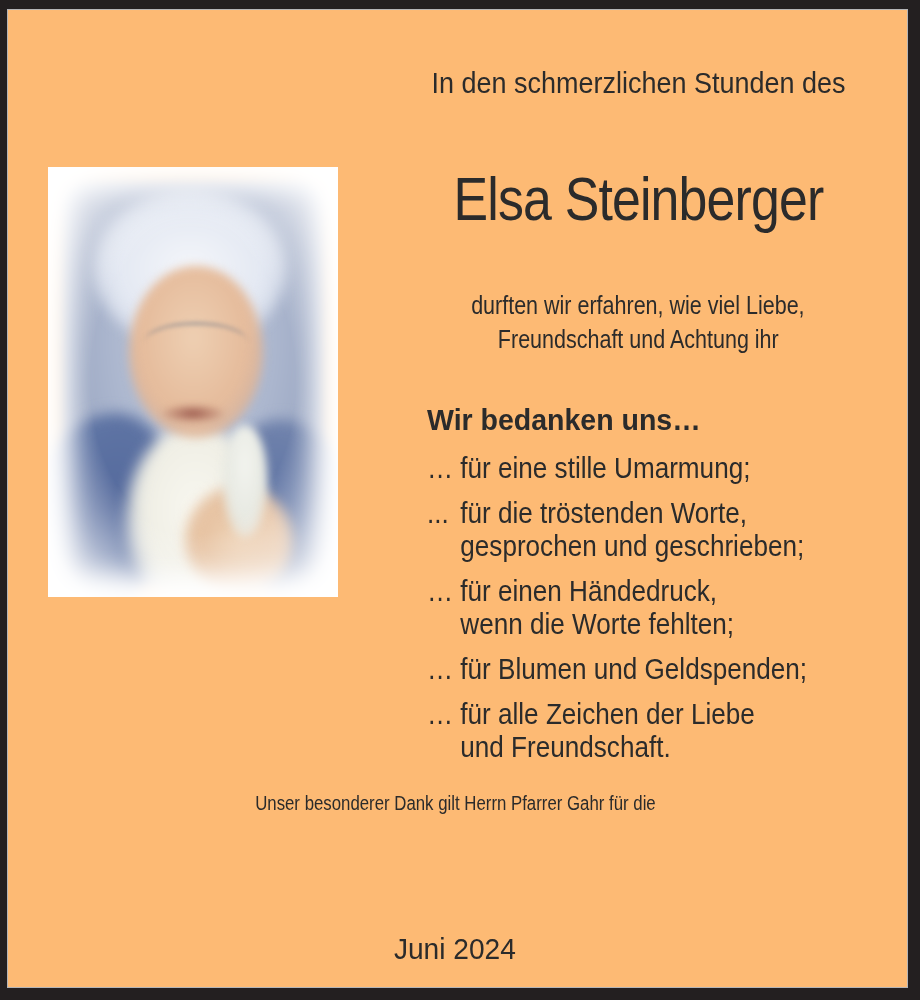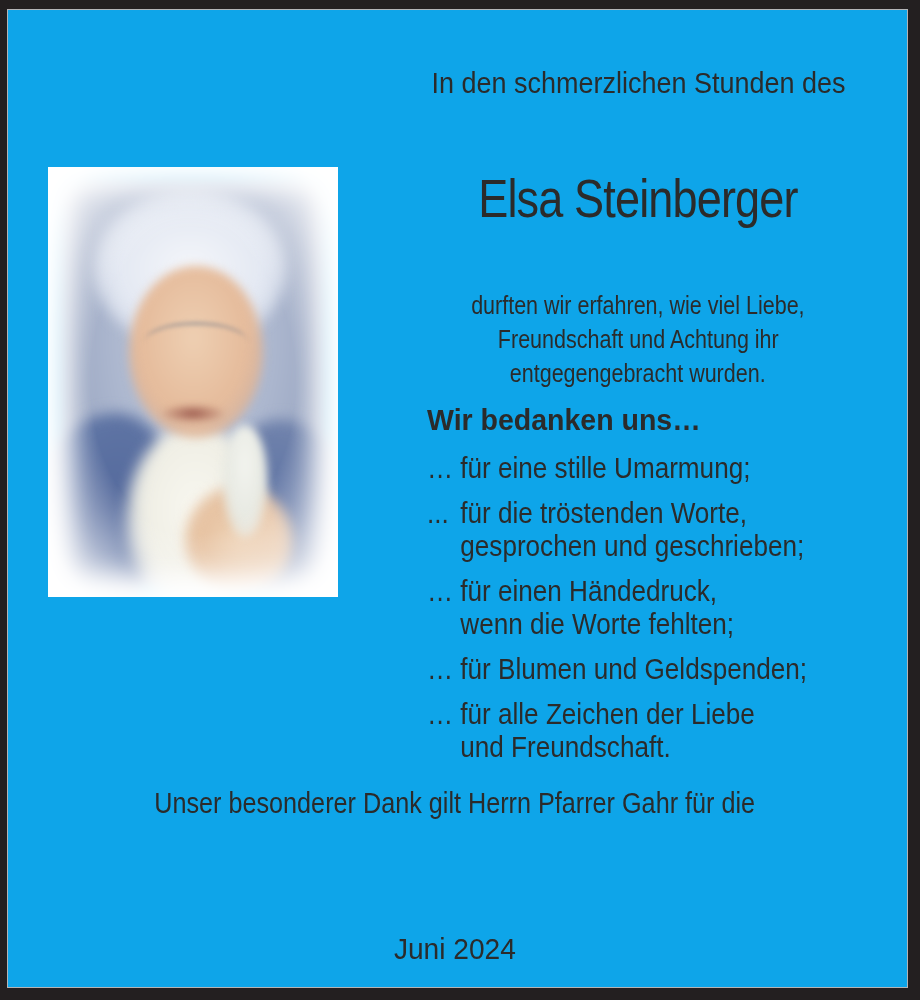--- a/index.html
+++ b/index.html
@@ -1,37 +1,37 @@
 <!DOCTYPE html>
 <html lang="de"><head>
 <meta charset="utf-8">
 <style>
   html, body { margin: 0; padding: 0; background: #ffffff; }
   .page {
     position: relative;
     width: 920px;
     height: 1000px;
     box-sizing: border-box;
-    background: #0ea5e9;
+    background: #fdba74;
     border-style: solid;
     border-color: #231f20;
     border-width: 9px 12px 12px 7px;
     box-shadow: inset 0 0 0 1px #b4b4b6;
     font-family: "Liberation Sans", "DejaVu Sans", sans-serif;
     color: #2b2b2b;
     overflow: hidden;
   }
   
   .col { position: absolute; left: 366px; width: 530px; }
   .center-line { text-align: center; white-space: nowrap; }
   .sx { display: inline-block; white-space: nowrap; }
   .intro { top: 57px; font-size: 29px; line-height: 34px; }
   .intro .sx { transform: scaleX(0.93); }
   .name-block { top: 157px; }
-  .name-line { font-size: 53px; line-height: 66px; letter-spacing: -1px; }
+  .name-line { font-size: 61px; line-height: 66px; letter-spacing: -1px; }
   .name-line .sx { transform: scaleX(0.85); }
   .death-line { top: 228px; font-size: 29px; line-height: 34px; }
   .death-line .sx { transform: scaleX(0.97); }
   .para { top: 279px; font-size: 25px; line-height: 34px; }
   .para .sx { transform: scaleX(0.86); }
   .heading {
     top: 393px; font-size: 30px; line-height: 36px; font-weight: bold;
     padding-left: 54px; white-space: nowrap;
   }
   .heading .sx { transform: scaleX(0.95); transform-origin: 0 50%; }
@@ -39,21 +39,21 @@
   .titem {
     display: flex;
     margin-bottom: 12px;
     transform: scaleX(0.9);
     transform-origin: 0 50%;
   }
   .titem .marker { flex: 0 0 37px; width: 37px; line-height: 33px; }
   .tline { line-height: 33px; white-space: nowrap; }
   
   .full { position: absolute; left: 7px; right: 12px; }
-  .dank { top: 777px; font-size: 30px; line-height: 34px; }
+  .dank { top: 777px; font-size: 20px; line-height: 34px; }
   .dank .sx { transform: scaleX(0.84); }
   .family { top: 859px; font-size: 29px; line-height: 34px; }
   .family .sx { transform: scaleX(0.92); }
   .juni { top: 911px; font-size: 29px; line-height: 34px; margin-top: 12px; }
   .juni .sx { transform: scaleX(0.97); }
   
   .photo {
     position: absolute; left: 41px; top: 158px; width: 290px; height: 430px;
     overflow: hidden;
   }
@@ -150,21 +150,20 @@
   </div>
 
   <div class="col name-block">
     <div class="center-line name-line"><span class="sx">Elsa Steinberger</span></div>
   </div>
 
 
   <div class="col para">
     <div class="center-line"><span class="sx">durften wir erfahren, wie viel Liebe,</span></div>
     <div class="center-line"><span class="sx">Freundschaft und Achtung ihr</span></div>
-    <div class="center-line"><span class="sx">entgegengebracht wurden.</span></div>
   </div>
 
   <div class="col heading">
     <span class="sx">Wir bedanken uns…</span>
   </div>
 
   <div class="col thanks-list">
 
     <div class="titem">
       <span class="marker">…</span>

